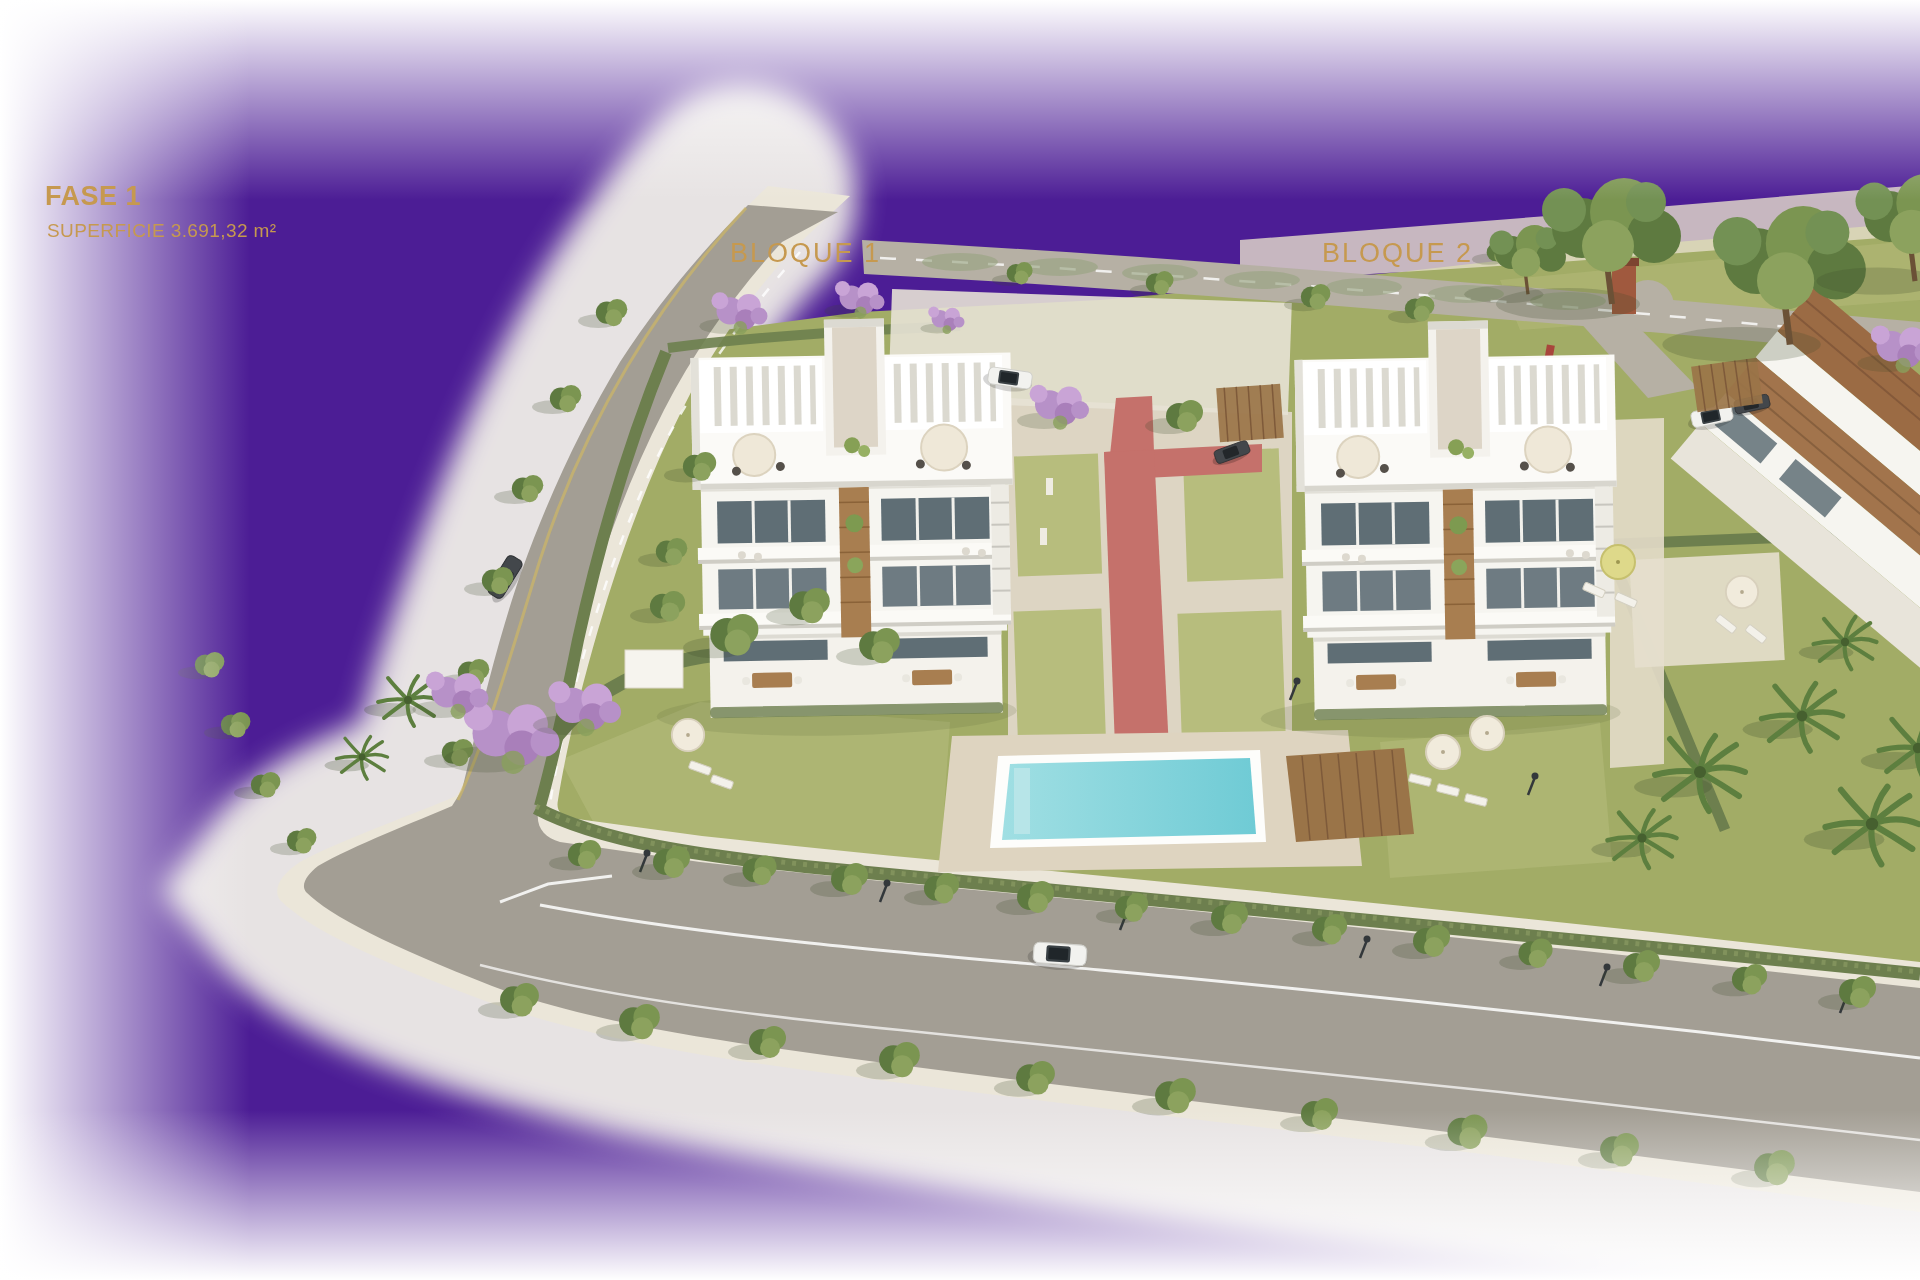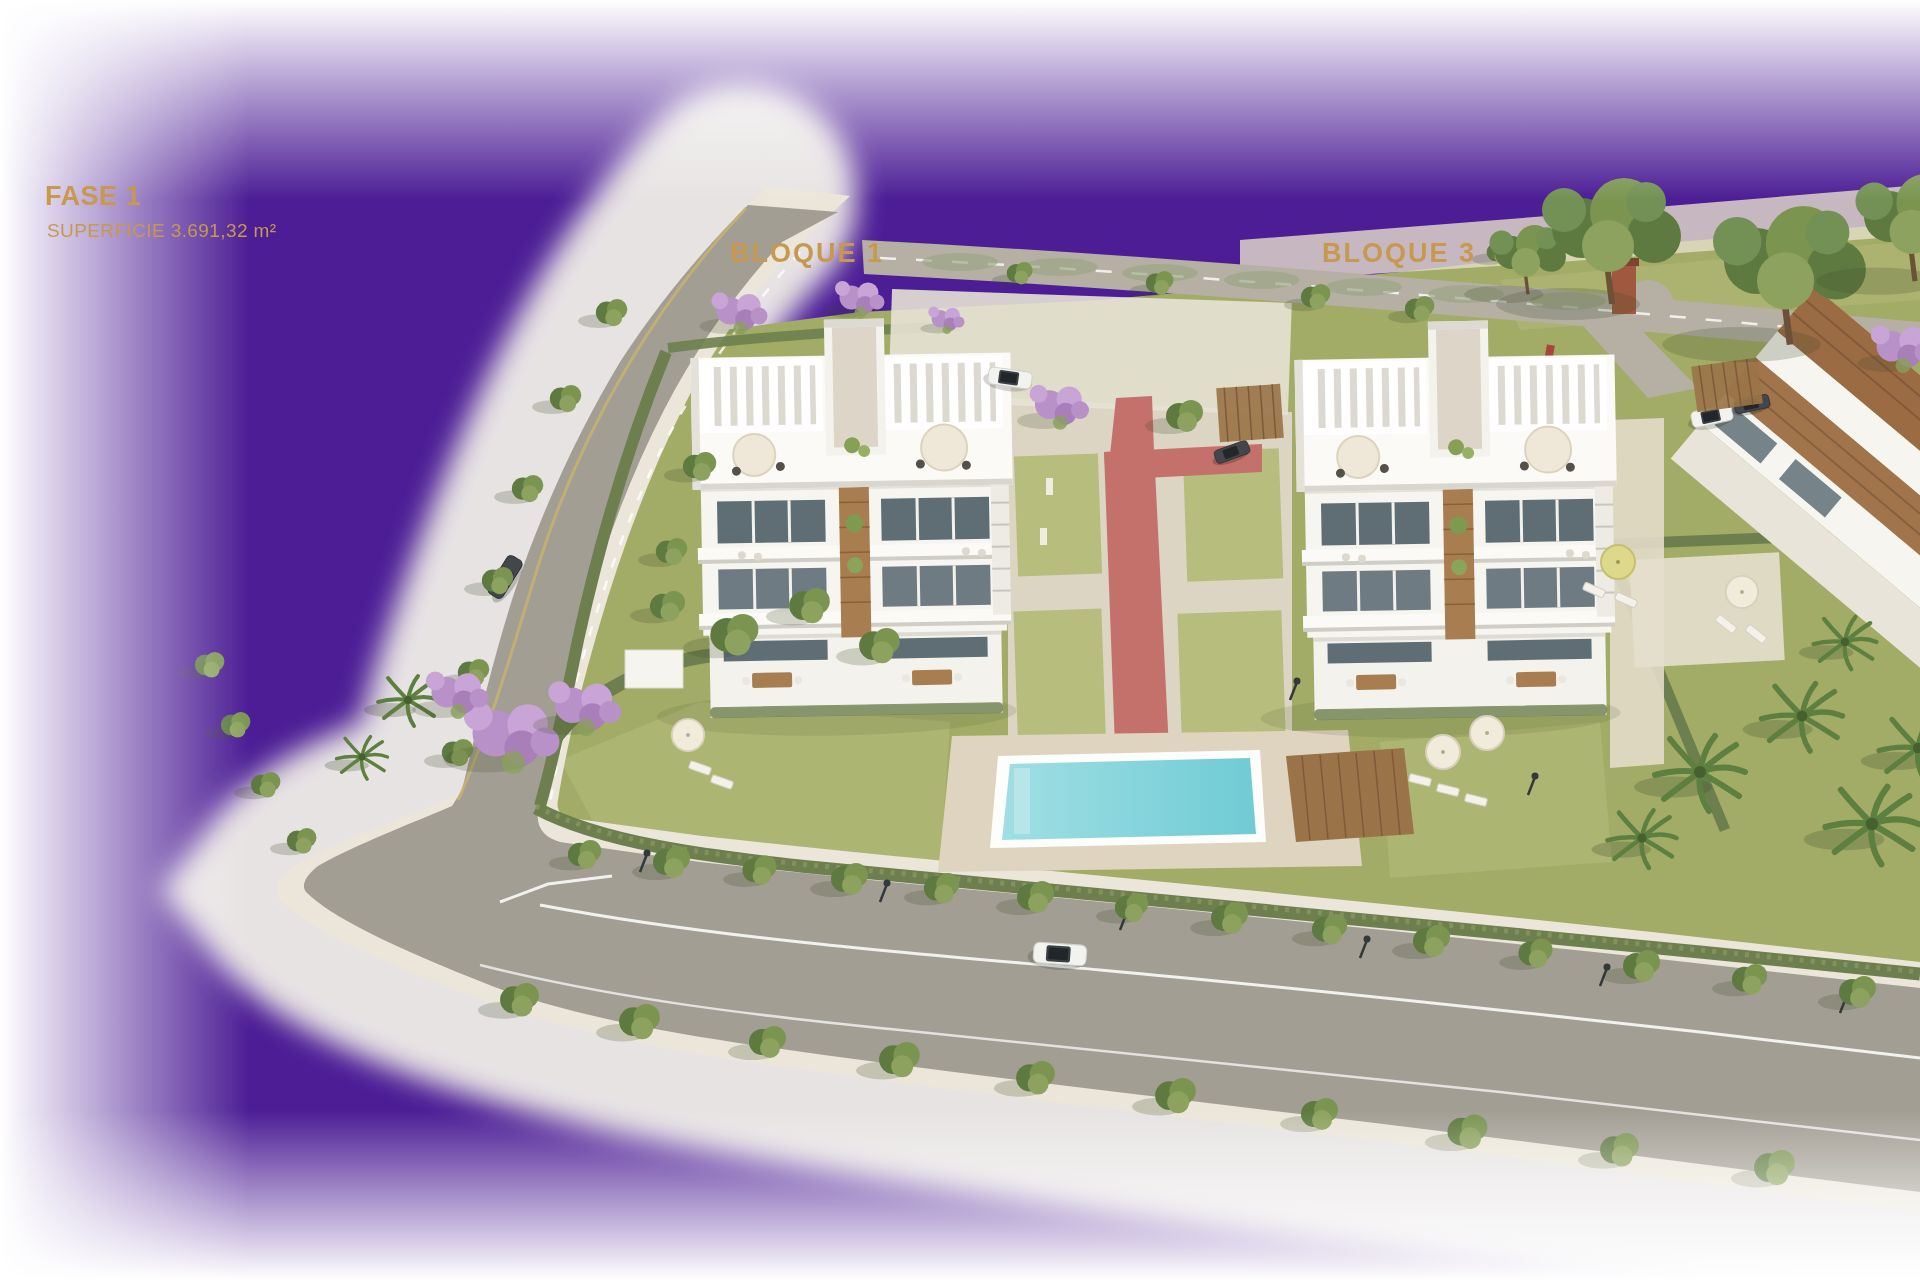--- a/index.html
+++ b/index.html
@@ -2,21 +2,21 @@
 <html style="--label-gold: #c6994f; --road-asphalt: #a39e94; --road-upper: #b6b0a4; --sidewalk: #ebe6d9; --terrain: #f0eee8; --grass: #a2ac66; --grass-light: #b7bd7d; --hedge: #6d7f4e; --tree-green: #7b9551; --tree-dark: #5e7a40; --jacaranda: #b791c8; --pool-water: #a0dfe3; --pool-water-deep: #6fcbd5; --pool-deck: #ded4c0; --wood: #a87e50; --wood-deck: #9a7448; --glass: #5f6e75; --building-white: #f6f5f0; --brick: #a0593e; --path-red: #c5716b;"><head>
 <meta charset="utf-8">
 <style>
   html,body{margin:0;padding:0;background:#fff;}
   .stage{position:relative;width:1920px;height:1280px;background:#4c1d95;overflow:hidden;
          font-family:"Liberation Sans",sans-serif;}
   .stage svg{position:absolute;left:0;top:0;}
   .label{position:absolute;z-index:5;color:var(--label-gold,#c6994f);white-space:nowrap;}
   .label.phase{left:45px;top:181px;font-size:27px;font-weight:600;letter-spacing:.5px;}
   .label.area{left:47px;top:220px;font-size:19px;font-weight:400;letter-spacing:.4px;}
-  .label.bloque{font-size:27px;font-weight:700;letter-spacing:2px;}
+  .label.bloque{font-size:27px;font-weight:400;letter-spacing:2px;}
   .label.b1{left:730px;top:238px;}
   .label.b2{left:1322px;top:238px;}
 
   
   .c-grass{fill:var(--grass,#a2ac66);}
   .c-grassl{fill:var(--grass-light,#b7bd7d);}
   .c-road{fill:var(--road-asphalt,#a39e94);}
   .c-uroad{fill:var(--road-upper,#b6b0a4);}
   .c-side{fill:var(--sidewalk,#ebe6d9);}
   .c-terr{stroke:var(--terrain,#f0eee8);}
@@ -472,14 +472,14 @@
   </g>
 
   <rect x="0" y="0" width="1920" height="200" fill="url(#fadeTop)"></rect>
   <rect x="0" y="0" width="250" height="1280" fill="url(#fadeLeft)"></rect>
   <rect x="0" y="1110" width="1920" height="170" fill="url(#fadeBot)"></rect>
 </svg>
 
   <div class="label phase">FASE 1</div>
   <div class="label area">SUPERFICIE 3.691,32 m²</div>
   <div class="label bloque b1">BLOQUE 1</div>
-  <div class="label bloque b2">BLOQUE 3</div>
+  <div class="label bloque b2">BLOQUE 2</div>
 </div>
 
 </body></html>

